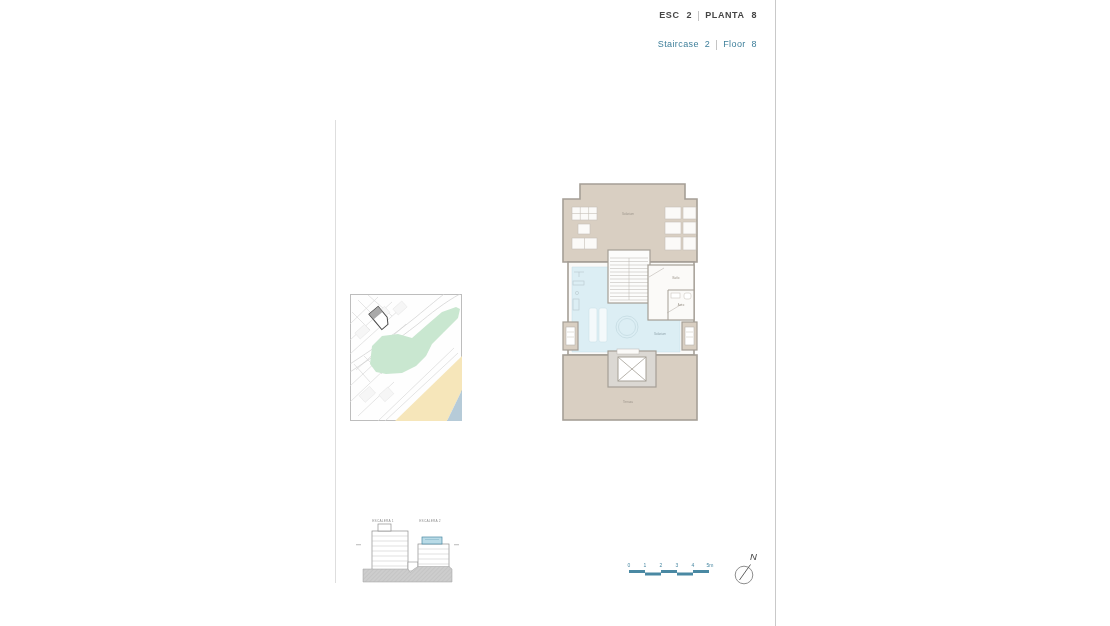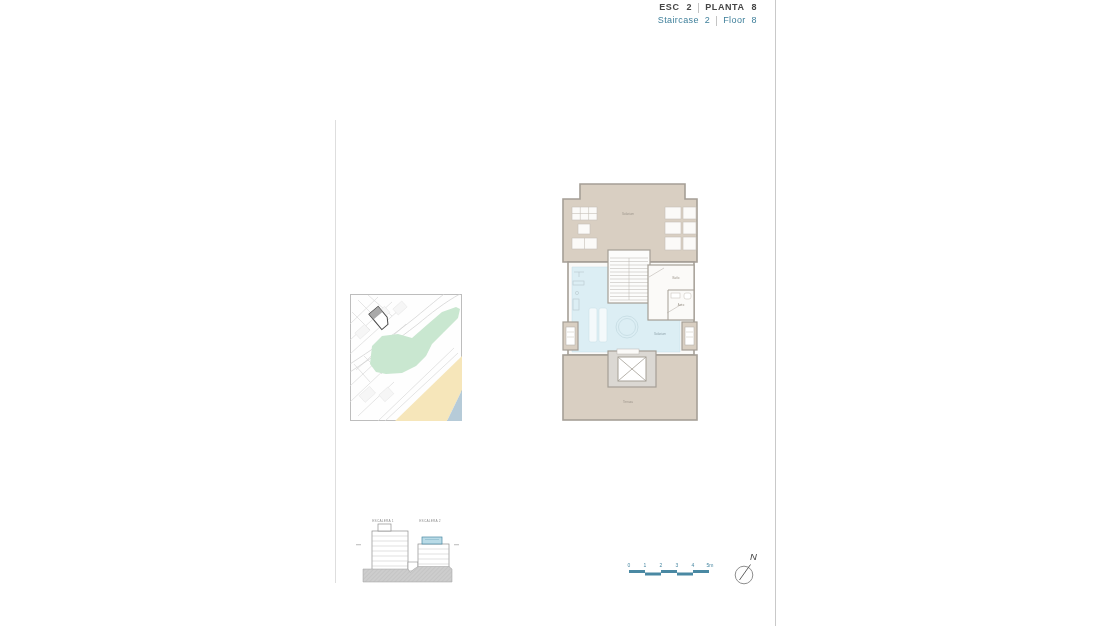--- a/index.html
+++ b/index.html
@@ -2,24 +2,24 @@
 <html><head>
 <meta charset="utf-8">
 <style>
   html,body{margin:0;padding:0;background:#ffffff;}
   .page{
     position:relative;width:1110px;height:626px;background:#ffffff;overflow:hidden;
     font-family:"Liberation Sans",sans-serif;
   }
   .edge-line{position:absolute;background:#c9c9c9;width:1px;}
   .divider-left{position:absolute;left:335px;top:120px;width:1px;height:463px;background:#dedede;}
-  .header{position:absolute;top:2px;right:353px;text-align:center;}
+  .header{position:absolute;top:10px;right:353px;text-align:center;}
   .header .row{display:flex;justify-content:flex-end;align-items:center;gap:6px;line-height:11px;}
   .header .row1{font-size:9px;font-weight:bold;color:#454545;letter-spacing:.6px;word-spacing:4px;}
-  .header .row2{font-size:9px;color:#3e7f9a;letter-spacing:.4px;word-spacing:3px;margin-top:2px;}
+  .header .row2{font-size:9px;color:#3e7f9a;letter-spacing:.4px;word-spacing:3px;margin-top:18px;}
   .header .sep{width:1px;height:10px;background:#c4c4c4;display:inline-block;}
   svg{position:absolute;overflow:hidden;}
   text{font-family:"Liberation Sans",sans-serif;}
 </style>
 </head>
 <body>
 
 <div class="page">
 
   <div class="edge-line" style="left:775px;top:0;height:626px;"></div>

